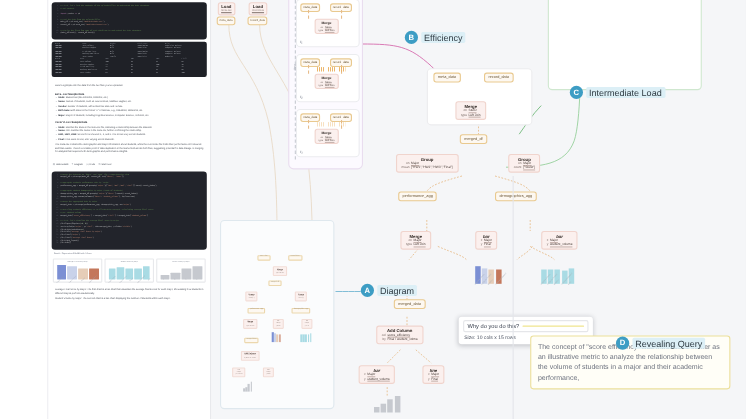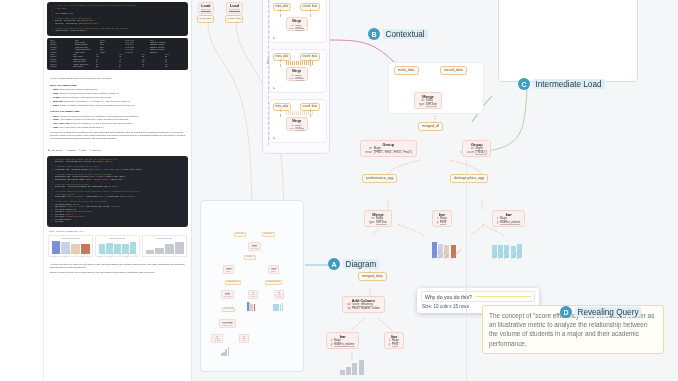--- a/index.html
+++ b/index.html
@@ -912,21 +912,21 @@
     <div class="ctx-panel" style="left:290px; top:305px;">
       <p>The concept of "score efficiency" was introduced earlier as an illustrative metric to analyze the relationship between the volume of students in a major and their academic performance,</p>
     </div>
 
     <div class="badge-wrap" style="left:136px; top:258px;">
       <div class="badge">A</div>
       <div class="badge-label">Diagram</div>
     </div>
     <div class="badge-wrap" style="left:176px; top:28px;">
       <div class="badge">B</div>
-      <div class="badge-label">Contextual</div>
+      <div class="badge-label">Efficiency</div>
     </div>
     <div class="badge-wrap" style="left:326px; top:78px;">
       <div class="badge">C</div>
       <div class="badge-label">Intermediate Load</div>
     </div>
     <div class="badge-wrap" style="left:368px; top:306px;">
       <div class="badge">D</div>
       <div class="badge-label">Revealing Query</div>
     </div>
 

